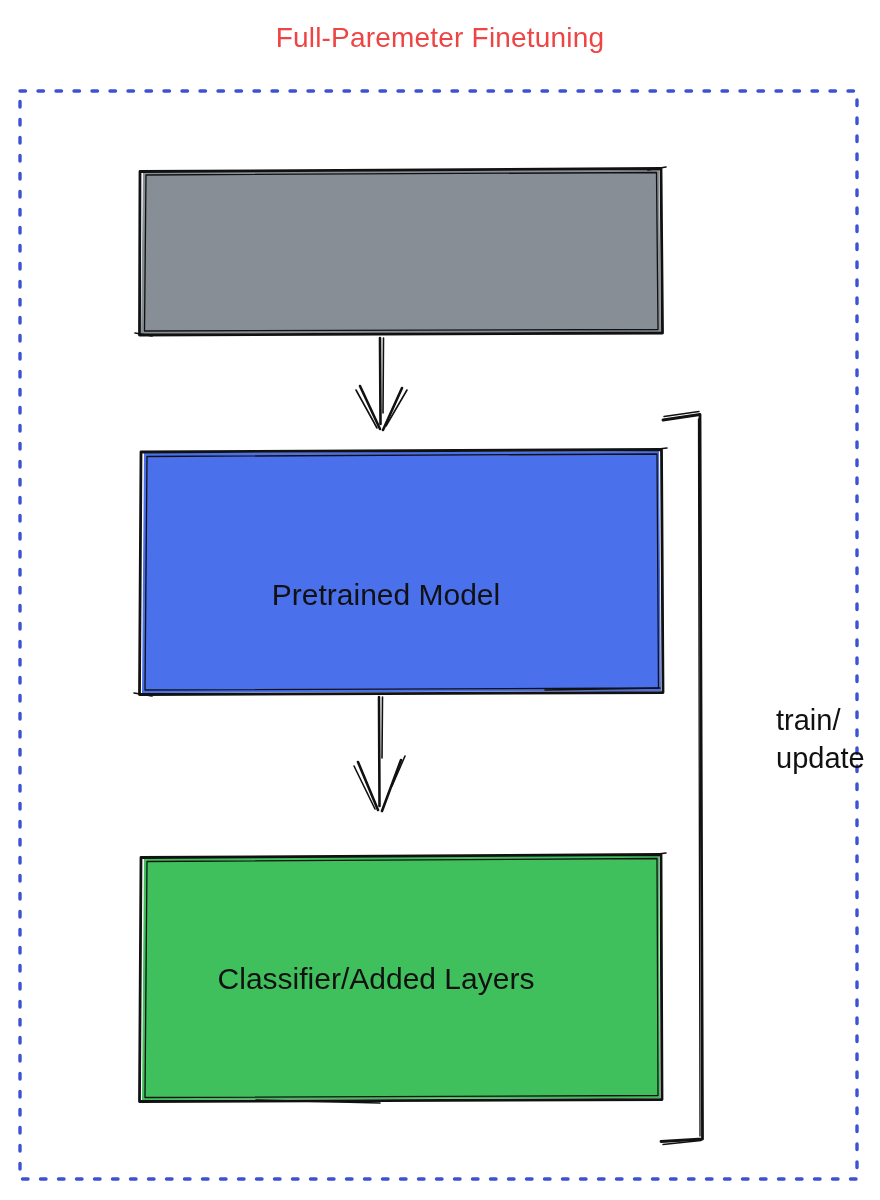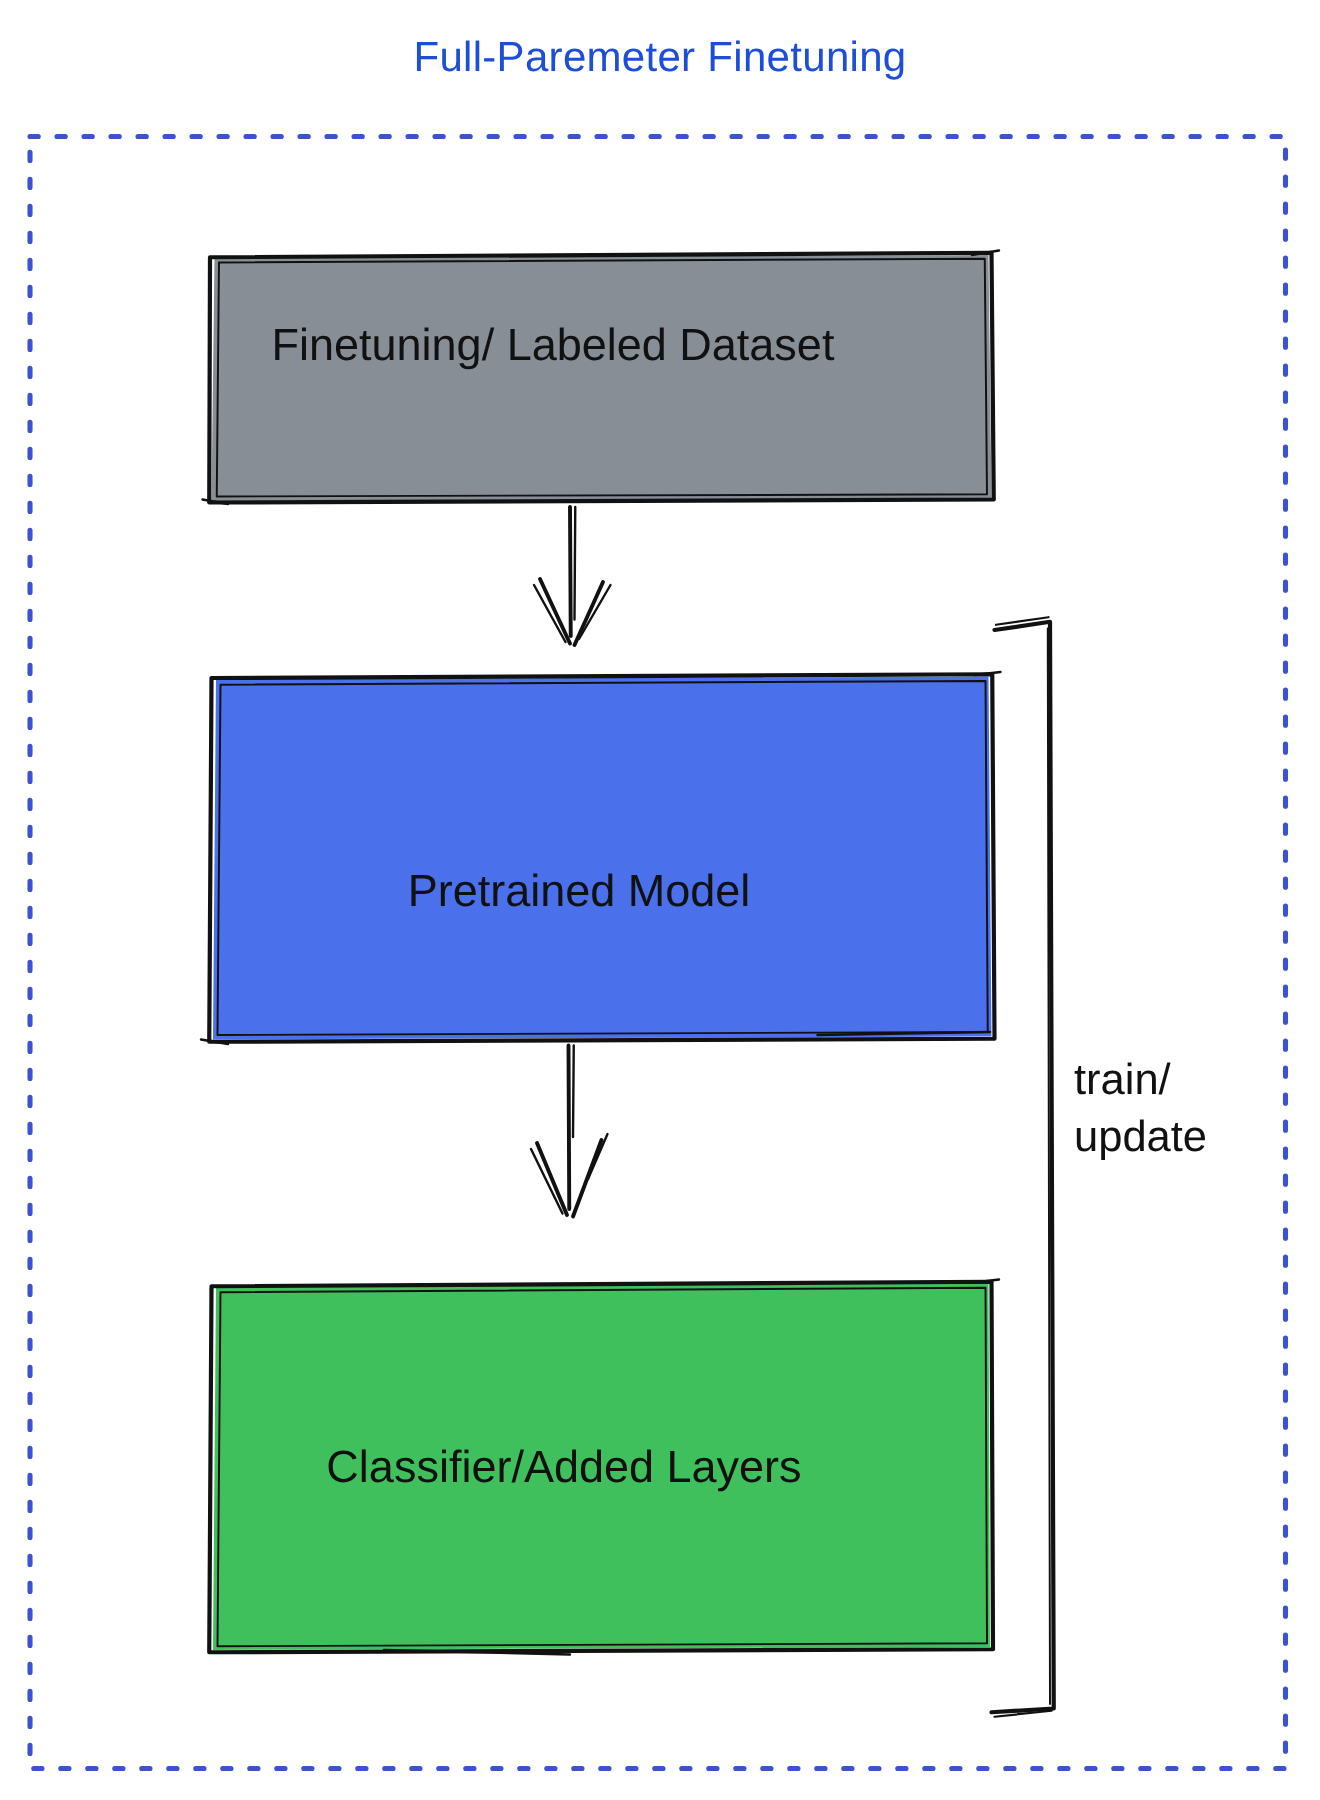--- a/index.html
+++ b/index.html
@@ -12,21 +12,21 @@
     overflow: hidden;
   }
   .diagram-title {
     position: absolute;
     left: 0;
     top: 21px;
     width: 880px;
     text-align: center;
     font-size: 28px;
     line-height: 34px;
-    color: #1d4ed8;
+    color: #ef4444;
     letter-spacing: 0.2px;
   }
   .sketch-layer {
     position: absolute;
     left: 0;
     top: 0;
     width: 880px;
     height: 1200px;
   }
   .node-label {
@@ -57,21 +57,21 @@
     width: 520px;
     height: 242px;
     display: flex;
     align-items: center;
     justify-content: center;
     padding-right: 30px;
     box-sizing: border-box;
   }
   .train-update-annotation {
     position: absolute;
-    left: 716px;
+    left: 776px;
     top: 701px;
     font-size: 29px;
     line-height: 38px;
     color: #111111;
     white-space: pre-line;
   }
 </style>
 </head>
 <body>
 
@@ -123,21 +123,20 @@
     </g>
 
     <g fill="none" stroke="#111111" stroke-linecap="round" stroke-linejoin="round">
       <path d="M663,420 L700,414.5 L702.5,1139 L661,1141.5" stroke-width="2.8"></path>
       <path d="M664,416.5 L699,411.5" stroke-width="1.5"></path>
       <path d="M698.5,419 L700,1136" stroke-width="1.3"></path>
       <path d="M663,1144.5 L701,1140.5" stroke-width="1.5"></path>
     </g>
   </svg>
 
-  <div class="node-label label-dataset">Finetuning/ Labeled Dataset</div>
 
   <div class="node-label label-model">Pretrained Model</div>
 
   <div class="node-label label-classifier">Classifier/Added Layers</div>
 
   <div class="train-update-annotation">train/
 update</div>
 
 </div>
 

